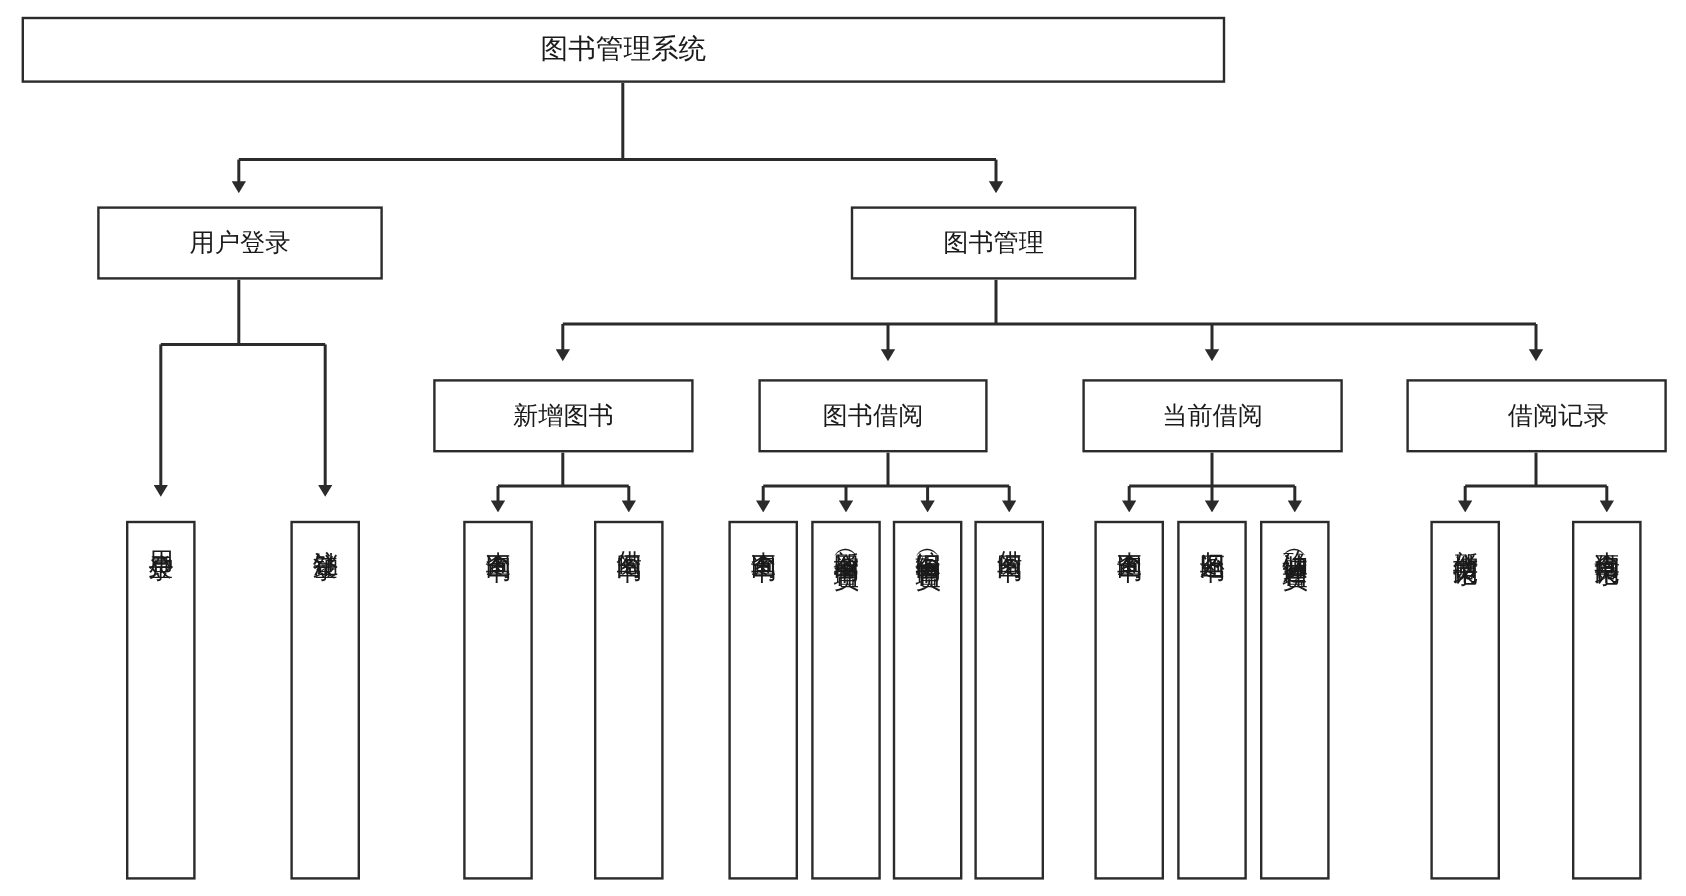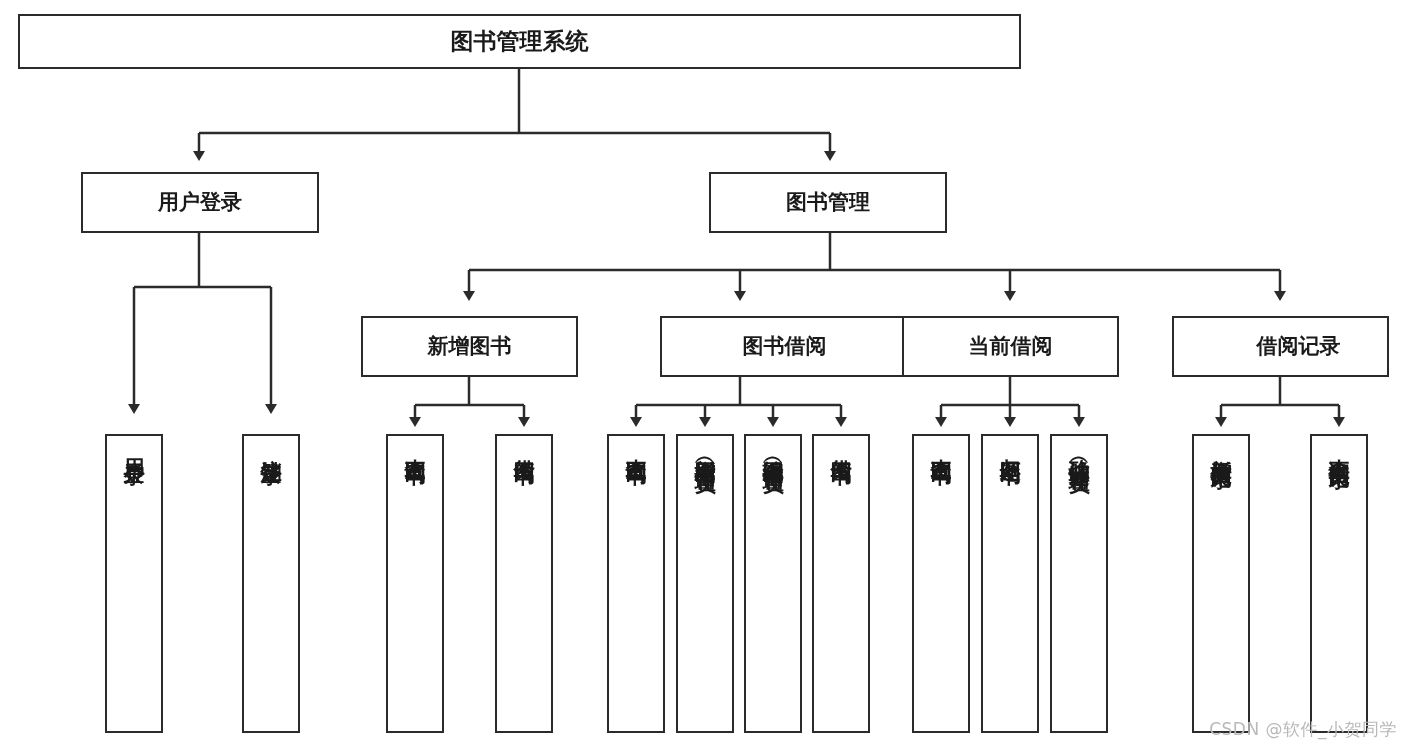--- a/index.html
+++ b/index.html
@@ -27,21 +27,20 @@
   }
   .node {
     position: absolute;
     box-sizing: border-box;
     background: #ffffff;
     border: 2.5px solid #2b2b2b;
     display: flex;
     align-items: center;
     justify-content: center;
     z-index: 2;
-    font-weight: bold;
   }
   .node-label {
     color: #1a1a1a;
     line-height: 1.15;
     white-space: nowrap;
   }
   
   .lvl-root .node-label {
     font-size: 23px;
   }
@@ -139,21 +138,21 @@
   </div>
 
   <div class="node lvl-1" style="left:673px; top:172px; width:238px; height:61px;margin-left:36px;">
     <span class="node-label">图书管理</span>
   </div>
 
   <div class="node lvl-2" style="left:361px; top:316px; width:217px; height:61px;">
     <span class="node-label">新增图书</span>
   </div>
 
-  <div class="node lvl-2" style="left:660px; top:316px; width:249px; height:61px;">
+  <div class="node lvl-2" style="left:632px; top:316px; width:191px; height:61px;">
     <span class="node-label">图书借阅</span>
   </div>
 
   <div class="node lvl-2" style="left:902px; top:316px; width:217px; height:61px;">
     <span class="node-label">当前借阅</span>
   </div>
 
   <div class="node lvl-2" style="left:1172px; top:316px; width:217px; height:61px;padding-left:36px;">
     <span class="node-label">借阅记录</span>
   </div>
@@ -203,15 +202,14 @@
   </div>
 
   <div class="node leaf" style="left:1192px; top:434px; width:58px; height:299px;">
     <span class="node-label">新增借阅记录</span>
   </div>
 
   <div class="node leaf" style="left:1310px; top:434px; width:58px; height:299px;">
     <span class="node-label">查询借阅记录</span>
   </div>
 
-  <div class="watermark">CSDN @软件_小贺同学</div>
 
 </div>
 
 </body></html>

